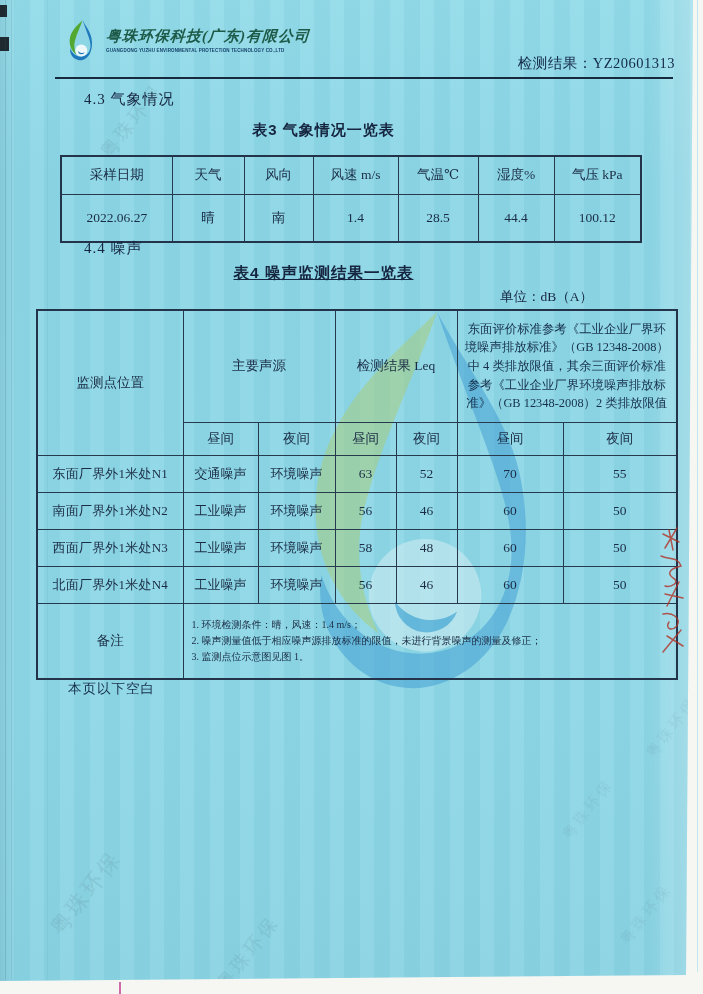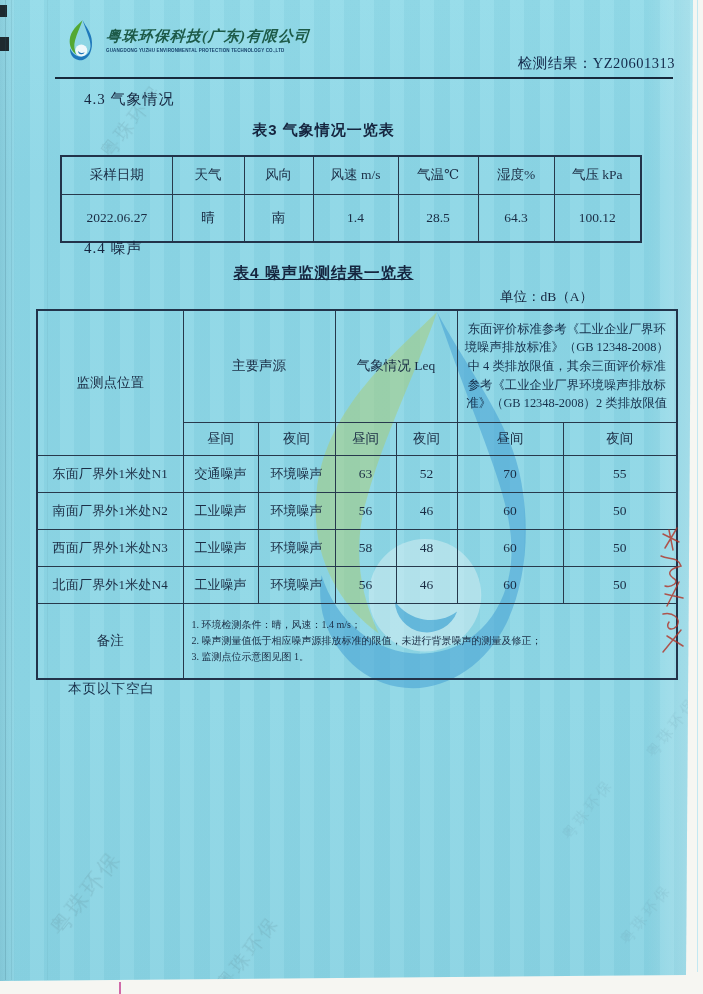--- a/index.html
+++ b/index.html
@@ -145,21 +145,21 @@
       <th>气温℃</th>
       <th>湿度%</th>
       <th>气压 kPa</th>
     </tr>
     <tr class="dt">
       <td>2022.06.27</td>
       <td>晴</td>
       <td>南</td>
       <td>1.4</td>
       <td>28.5</td>
-      <td>64.3</td>
+      <td>44.4</td>
       <td>100.12</td>
     </tr>
   </tbody>
     </table>
 
   <div class="sec sec-44">4.4 噪声</div>
   <div class="tbl-title t4-title">表4  噪声监测结果一览表</div>
   <div class="unit">单位：dB（A）</div>
 
   <table class="t4">
@@ -169,21 +169,21 @@
         <col style="width:77px">
       <col style="width:61px">
         <col style="width:61px">
         <col style="width:106px">
         <col style="width:114px">
     </colgroup>
     <tbody>
         <tr class="h1">
       <td rowspan="2">监测点位置</td>
       <td colspan="2">主要声源</td>
-      <td colspan="2">气象情况 Leq</td>
+      <td colspan="2">检测结果 Leq</td>
       <td colspan="2" class="std">东面评价标准参考《工业企业厂界环境噪声排放标准》（GB 12348-2008）中 4 类排放限值，其余三面评价标准参考《工业企业厂界环境噪声排放标准》（GB 12348-2008）2 类排放限值</td>
     </tr>
     <tr class="h2">
       <td>昼间</td>
       <td>夜间</td>
       <td>昼间</td>
       <td>夜间</td>
       <td>昼间</td>
       <td>夜间</td>
     </tr>

